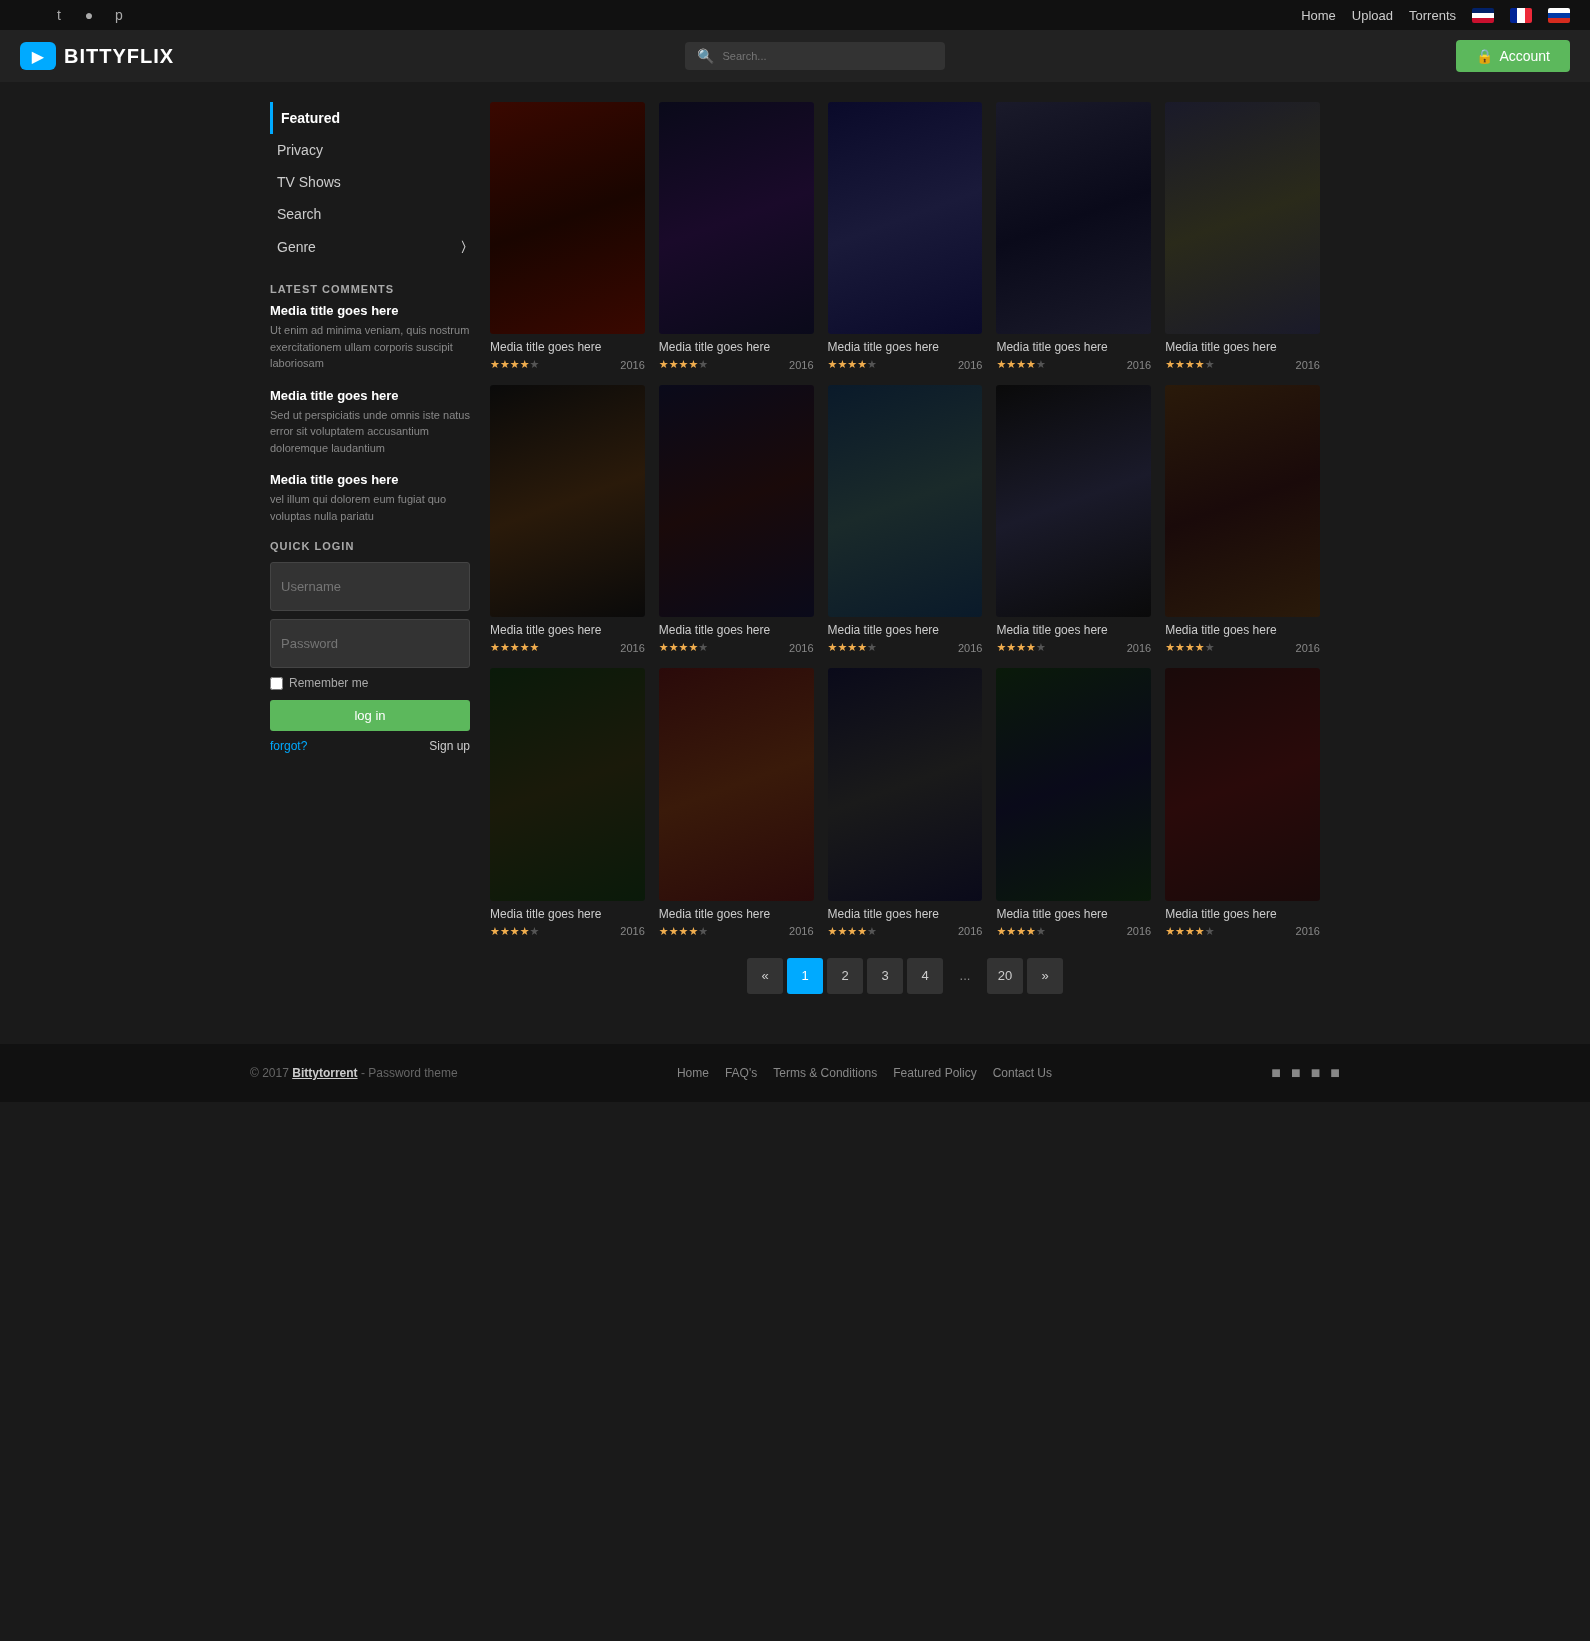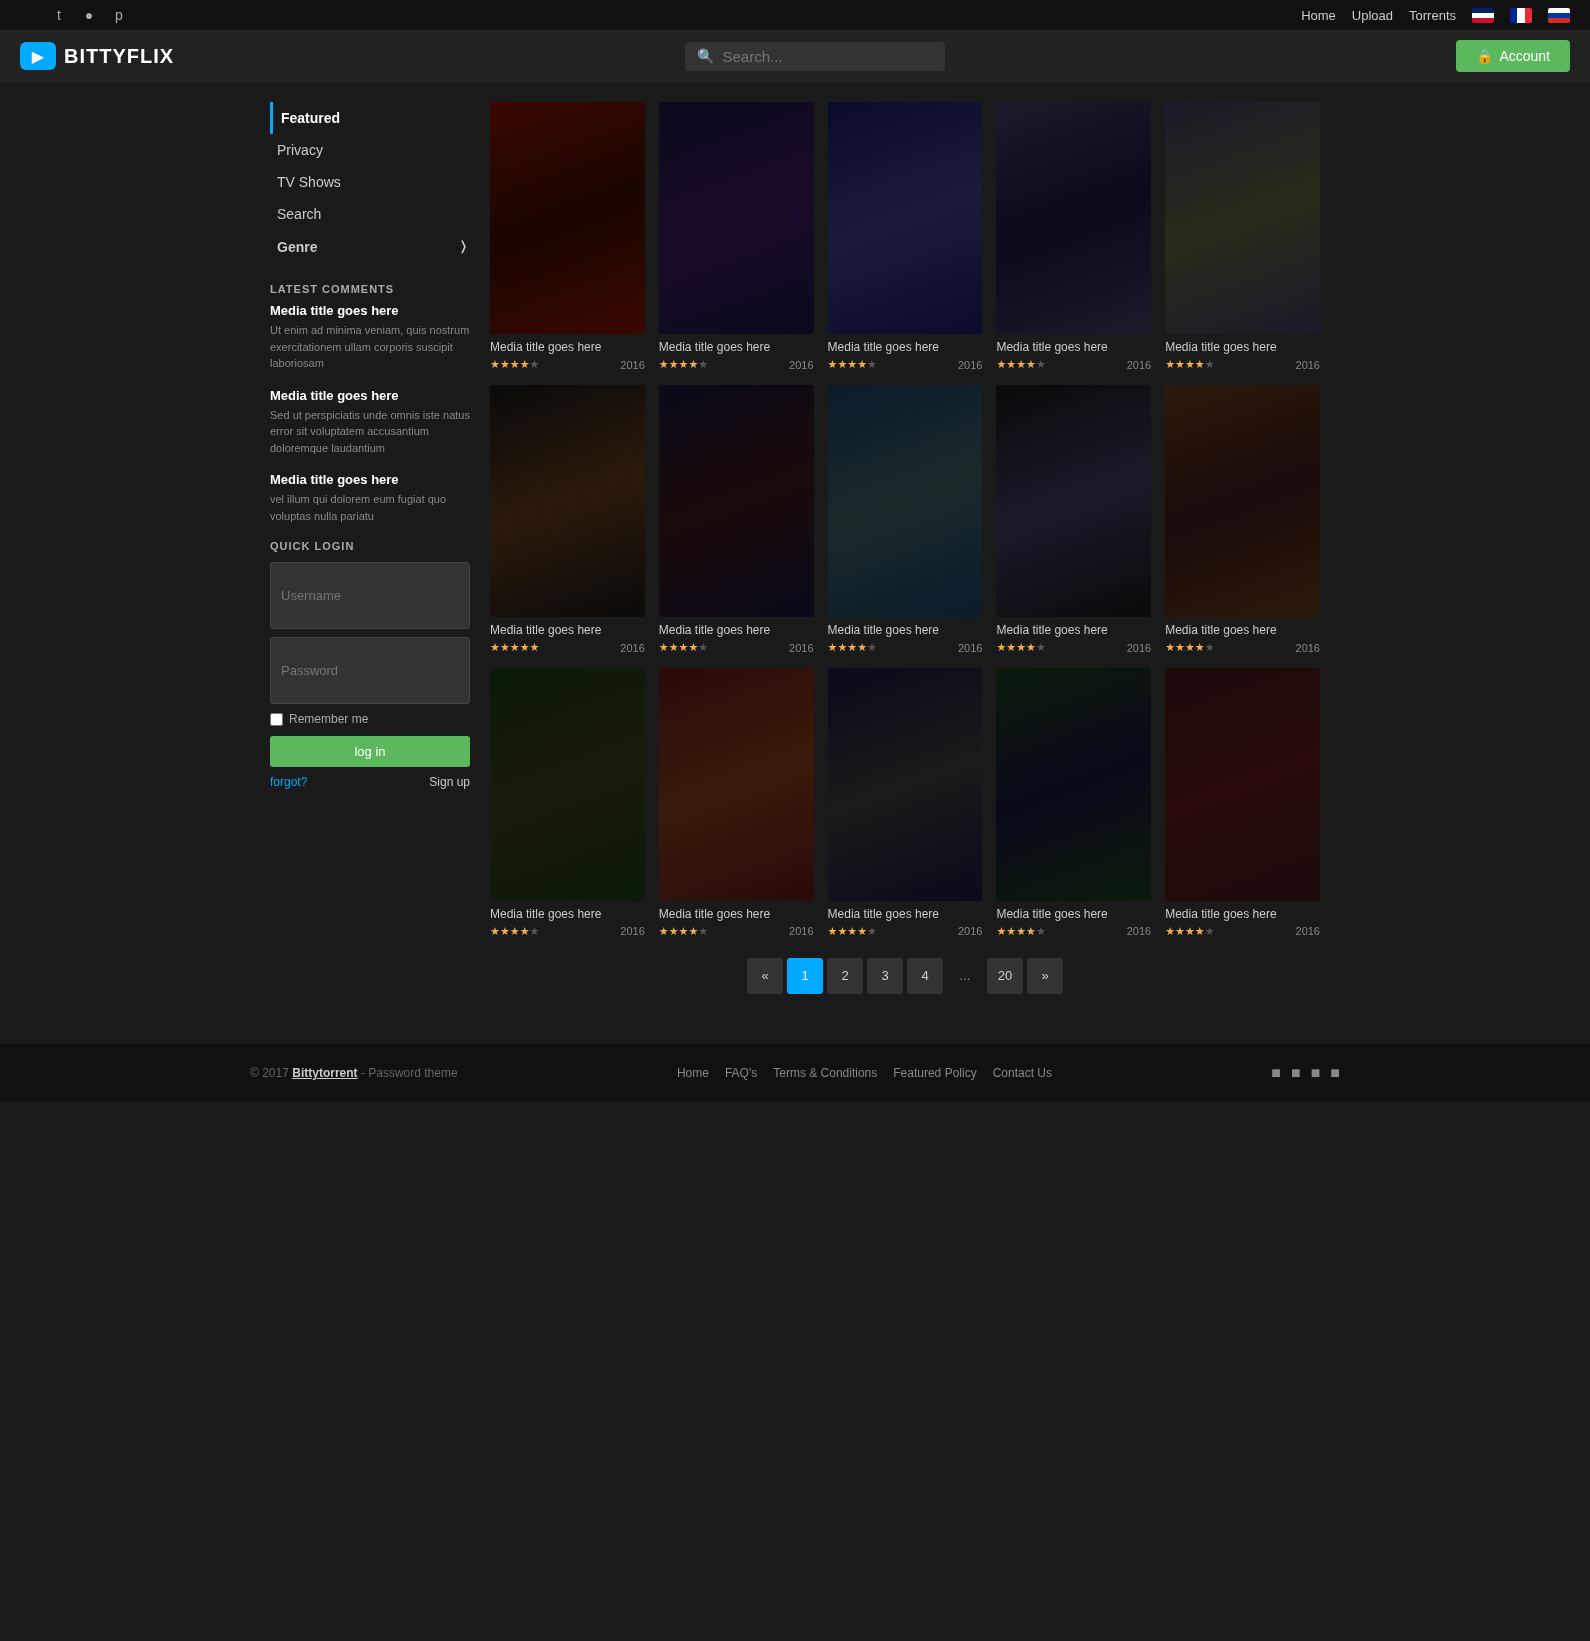--- a/index.html
+++ b/index.html
@@ -16,39 +16,39 @@
     .flag-ru { background: linear-gradient(#fff 33%, #0039A6 33%, #0039A6 66%, #D52B1E 66%); }
     .social-icon { width: 18px; height: 18px; display: inline-flex; align-items: center; justify-content: center; color: #aaa; font-size: 14px; }
 
     
     .header { background: #222; padding: 10px 20px; display: flex; align-items: center; justify-content: space-between; }
     .logo { display: flex; align-items: center; gap: 8px; text-decoration: none; }
     .logo-icon { width: 36px; height: 28px; background: #00aaff; border-radius: 6px; display: flex; align-items: center; justify-content: center; }
     .logo-icon::after { content: '▶'; color: white; font-size: 16px; }
     .logo-text { color: #fff; font-size: 20px; font-weight: bold; letter-spacing: 1px; }
     .search-box { display: flex; align-items: center; background: #333; border-radius: 4px; padding: 6px 12px; gap: 8px; width: 260px; }
-    .search-box input { background: none; border: none; outline: none; color: #ec4899; font-size: 15px; width: 100%; }
+    .search-box input { background: none; border: none; outline: none; color: #ec4899; font-size: 11px; width: 100%; }
     .search-icon { color: #aaa; font-size: 14px; }
     .account-btn { background: #5cb85c; color: white; border: none; padding: 8px 20px; border-radius: 4px; cursor: pointer; font-size: 14px; display: flex; align-items: center; gap: 6px; }
 
     
     .main-container { display: flex; padding: 20px; gap: 20px; max-width: 1090px; margin: 0 auto; }
 
     
     .sidebar { width: 200px; flex-shrink: 0; }
     .sidebar-nav { margin-bottom: 20px; }
     .sidebar-nav-item { display: block; padding: 8px 4px; color: #ccc; text-decoration: none; font-size: 14px; border-left: 3px solid transparent; }
     .sidebar-nav-item.active { color: #fff; font-weight: bold; border-left: 3px solid #00aaff; padding-left: 8px; }
-    .sidebar-nav-item.has-arrow { display: flex; justify-content: space-between; align-items: flex-end; font-weight: bold; }
+    .sidebar-nav-item.has-arrow { display: flex; justify-content: space-between; align-items: flex-end; }
     .sidebar-section-title { font-size: 11px; font-weight: bold; color: #aaa; text-transform: uppercase; letter-spacing: 1px; margin: 16px 0 8px; }
     .comment-item { margin-bottom: 16px; }
     .comment-title { color: #fff; font-size: 13px; font-weight: bold; margin-bottom: 4px; }
     .comment-text { color: #888; font-size: 11px; line-height: 1.5; }
     .quick-login-title { font-size: 11px; font-weight: bold; color: #aaa; text-transform: uppercase; letter-spacing: 1px; margin-bottom: 10px; }
-    .login-input { width: 100%; background: #333; border: 1px solid #444; color: #22c55e; padding: 25px 10px; border-radius: 3px; font-size: 13px; margin-bottom: 8px; outline: none; }
+    .login-input { width: 100%; background: #333; border: 1px solid #444; color: #22c55e; padding: 16px 10px; border-radius: 3px; font-size: 13px; margin-bottom: 8px; outline: none; }
     .remember-row { display: flex; align-items: center; gap: 6px; margin-bottom: 10px; color: #aaa; font-size: 12px; }
     .login-btn { width: 100%; background: #5cb85c; color: white; border: none; padding: 8px; border-radius: 3px; cursor: pointer; font-size: 13px; }
     .login-links { display: flex; justify-content: space-between; margin-top: 8px; }
     .login-links a { color: #00aaff; text-decoration: none; font-size: 12px; }
     .login-links span { color: #ccc; font-size: 12px; cursor: pointer; }
 
     
     .content { flex: 1; }
     .media-grid { display: grid; grid-template-columns: repeat(5, 1fr); gap: 14px; margin-bottom: 20px; }
     .media-card { cursor: pointer; }

